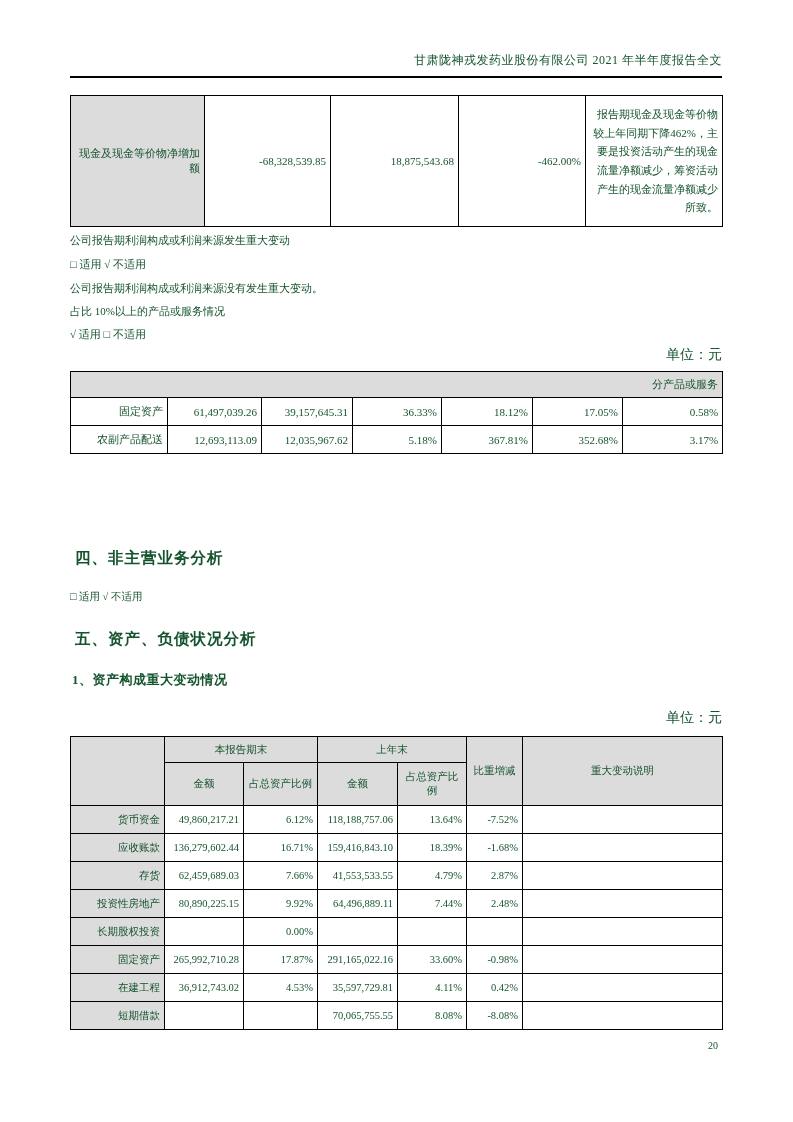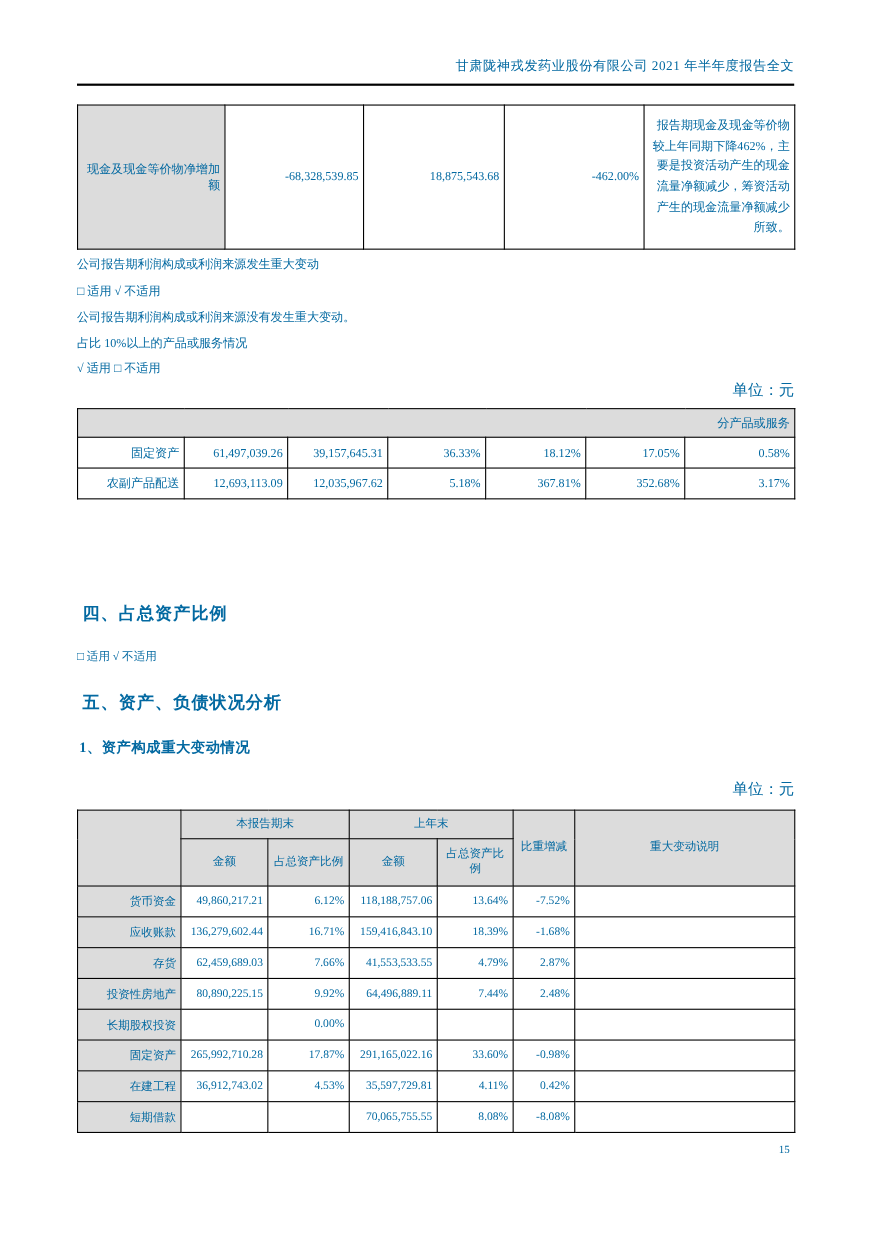--- a/index.html
+++ b/index.html
@@ -1,17 +1,17 @@
 <!DOCTYPE html>
 <html><head>
 <meta charset="utf-8">
 <style>
   html,body{margin:0;padding:0;background:#fff;}
   .page{position:relative;width:793px;height:1122px;background:#ffffff;
-        font-family:"Liberation Serif","DejaVu Serif",serif;color:#0369a1;overflow:hidden;}
+        font-family:"Liberation Serif","DejaVu Serif",serif;color:#14532d;overflow:hidden;}
   .hdr{position:absolute;top:52px;left:70px;width:652px;text-align:right;font-size:12px;letter-spacing:.5px;}
   .hrule{position:absolute;top:76px;left:70px;width:652px;height:2px;background:#000;}
   .t{position:absolute;border-collapse:collapse;table-layout:fixed;width:652px;}
   .t td{border:1px solid #000;font-size:11px;padding:1px 4px;vertical-align:middle;
         overflow:hidden;box-sizing:border-box;word-break:break-all;}
   .t3 td{font-size:10.5px;}
   .shade{background:#dcdcdc;}
   .num{text-align:right;}
   .ctr{text-align:center;line-height:14px;}
   .lbl{text-align:right;}
@@ -85,21 +85,21 @@
       <td class="num">12,693,113.09</td>
       <td class="num">12,035,967.62</td>
       <td class="num">5.18%</td>
       <td class="num">367.81%</td>
       <td class="num">352.68%</td>
       <td class="num">3.17%</td>
     </tr>
   </tbody>
     </table>
 
-  <div class="h1" style="top:548px">四、占总资产比例</div>
+  <div class="h1" style="top:548px">四、非主营业务分析</div>
   <div class="para" style="top:590px;font-size:10.5px">□ 适用 √ 不适用</div>
   <div class="h1" style="top:629px">五、资产、负债状况分析</div>
   <div class="h2" style="top:671px">1、资产构成重大变动情况</div>
 
   <div class="unit" style="top:709px">单位：元</div>
 
   <table class="t t3" style="left:70px;top:736px;">
     <colgroup>
         <col style="width:94px">
         <col style="width:79px">
@@ -191,15 +191,15 @@
       <td class="num"></td>
       <td class="num"></td>
       <td class="num">70,065,755.55</td>
       <td class="num">8.08%</td>
       <td class="num">-8.08%</td>
       <td class="lbl"></td>
     </tr>
   </tbody>
     </table>
 
-  <div class="pagenum">15</div>
+  <div class="pagenum">20</div>
 
 </div>
 
 </body></html>

